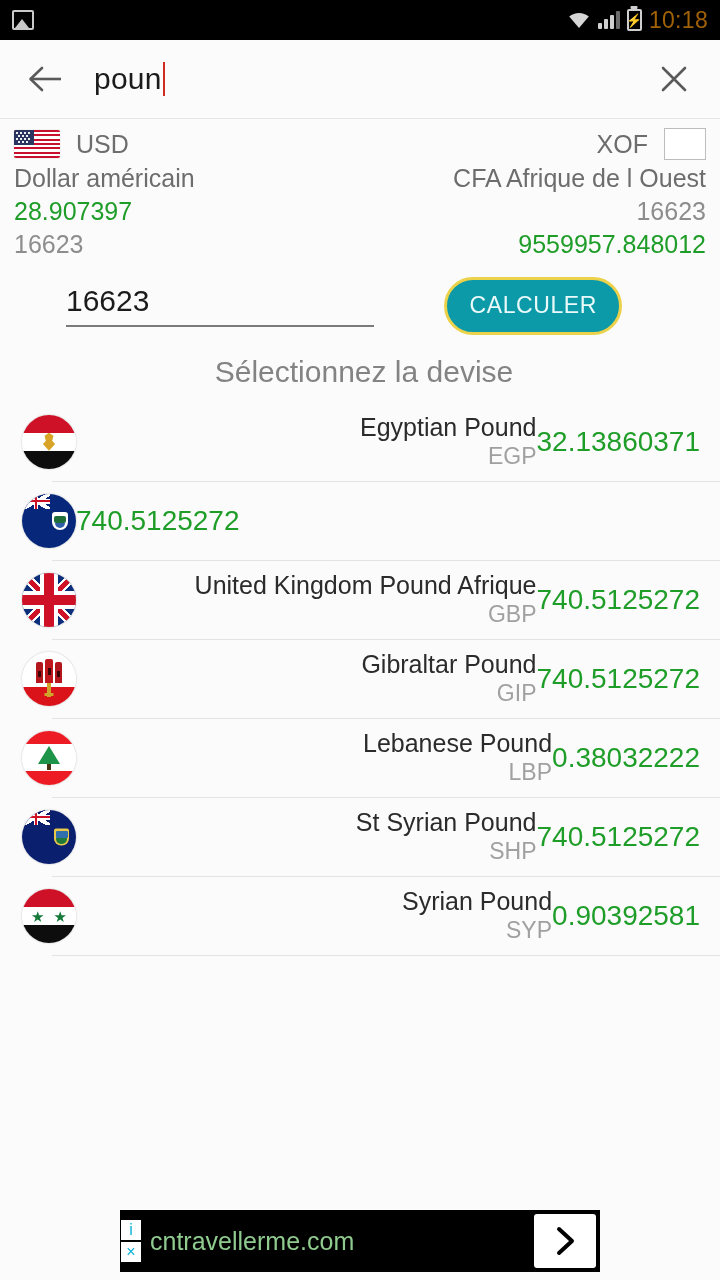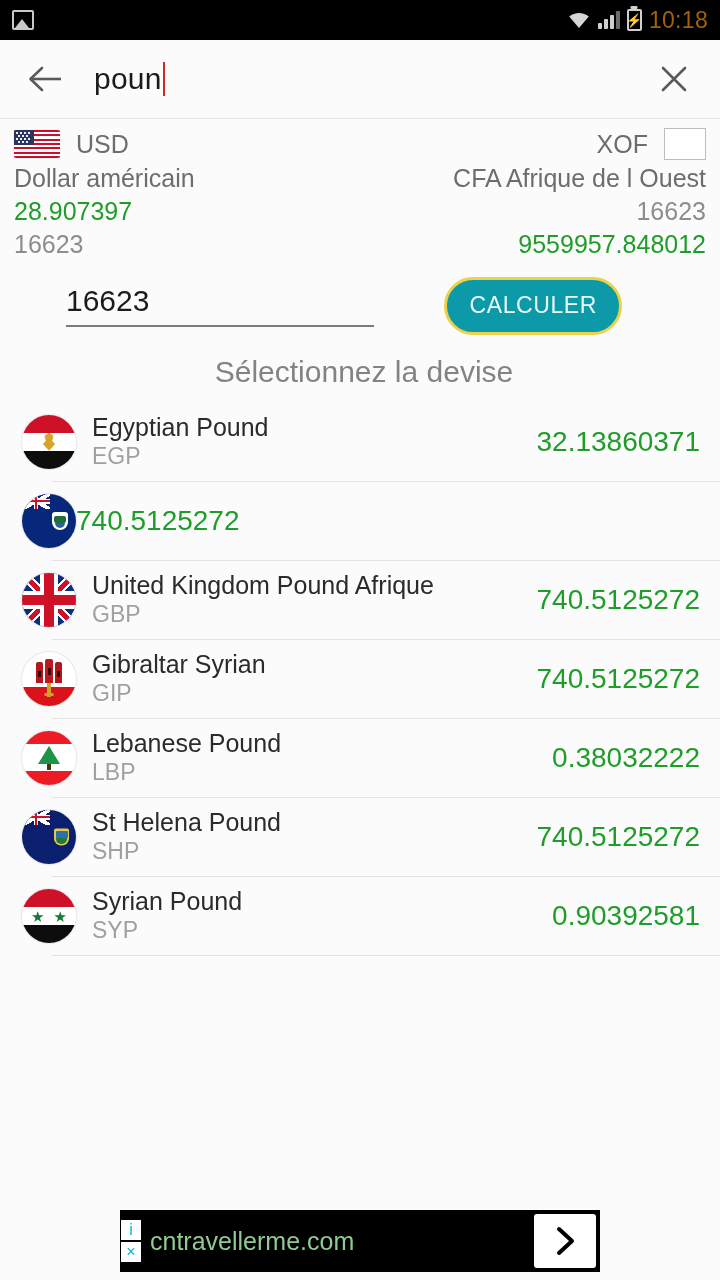--- a/index.html
+++ b/index.html
@@ -104,21 +104,21 @@
     display: flex; align-items: center; justify-content: center;
     margin-right: 78px;
   }
 
   .section-title {
     text-align: center; font-size: 30px; color: #838383;
     padding: 16px 0 14px 8px;
   }
 
   
-  .list { background: #fbfbfb; }
+  .list { background: #fbfbfb; text-align: right; }
   .row {
     display: flex; align-items: center; height: 78px;
     padding: 0 20px 0 22px; position: relative;
   }
   .row-sep { height: 1px; background: #e4e4e4; margin-left: 52px; }
   .flag-circle {
     width: 54px; height: 54px; border-radius: 50%; overflow: hidden;
     position: relative; flex: 0 0 54px;
     box-shadow: 0 0 2px rgba(0,0,0,.28);
     background: #fff;
@@ -326,21 +326,21 @@
           <div style="position:absolute;right:0;top:3px;width:7px;height:21px;background:#b3161d;border-radius:2px 2px 0 0;"></div>
           <div style="position:absolute;left:9px;top:0;width:8px;height:24px;background:#c0161d;border-radius:2px 2px 0 0;"></div>
           <div style="position:absolute;left:2px;top:12px;width:3px;height:6px;background:#3a0406;"></div>
           <div style="position:absolute;right:2px;top:12px;width:3px;height:6px;background:#3a0406;"></div>
           <div style="position:absolute;left:11.5px;top:9px;width:3px;height:7px;background:#3a0406;"></div>
         </div>
         <div style="position:absolute;left:50%;top:31px;transform:translateX(-50%);width:4px;height:14px;background:#d0a32a;"></div>
         <div style="position:absolute;left:50%;top:41px;transform:translateX(-50%);width:9px;height:3px;background:#d0a32a;"></div>
       </div>
       <div class="row-texts">
-        <div class="row-name">Gibraltar Syrian</div>
+        <div class="row-name">Gibraltar Pound</div>
         <div class="row-code">GIP</div>
       </div>
       <div class="row-value">740.5125272</div>
     </div>
     <div class="row-sep"></div>
 
     <div class="row">
       <div class="flag-circle">
         <div class="fl" style="top:0;height:25%;background:#ed1c24;"></div>
         <div class="fl" style="top:25%;height:50%;background:#fff;"></div>
@@ -371,21 +371,21 @@
           <div style="position:absolute;left:11.5px;top:0;width:4.6px;height:100%;background:#fff;"></div>
           <div style="position:absolute;left:0;top:6.3px;width:100%;height:2.4px;background:#ce1126;"></div>
           <div style="position:absolute;left:12.6px;top:0;width:2.4px;height:100%;background:#ce1126;"></div>
         </div>
         <div style="position:absolute;right:7px;top:50%;transform:translateY(-50%);
           width:15px;height:17px;background:#e8c84a;border-radius:2px 2px 7px 7px;"></div>
         <div style="position:absolute;right:8.5px;top:calc(50% - 6px);width:12px;height:7px;background:#2f6fae;border-radius:1px;"></div>
         <div style="position:absolute;right:9px;top:calc(50% + 1px);width:11px;height:6px;background:#1f7a3a;border-radius:0 0 5px 5px;"></div>
       </div>
       <div class="row-texts">
-        <div class="row-name">St Helena Pound</div>
+        <div class="row-name">St Syrian Pound</div>
         <div class="row-code">SHP</div>
       </div>
       <div class="row-value">740.5125272</div>
     </div>
     <div class="row-sep"></div>
 
     <div class="row">
       <div class="flag-circle">
         <div class="fl" style="top:0;height:33.4%;background:#ce1126;"></div>
         <div class="fl" style="top:33.4%;height:33.3%;background:#fff;"></div>

